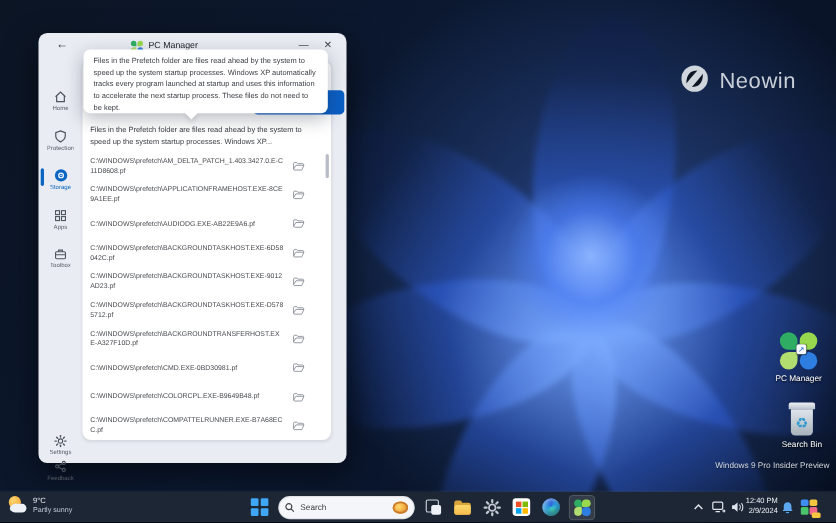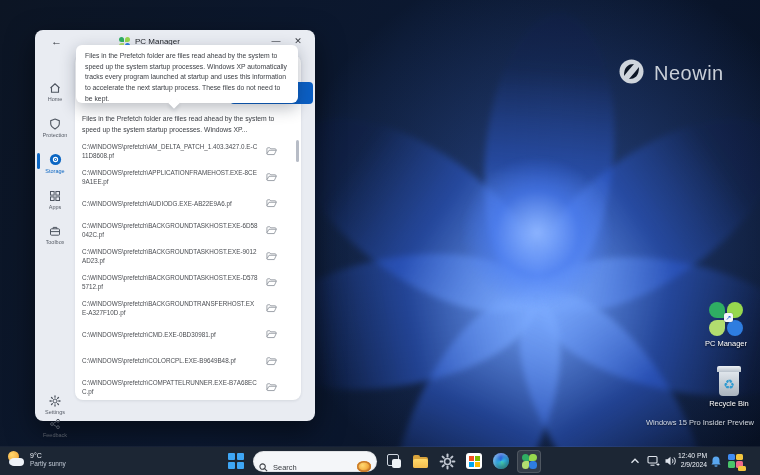--- a/index.html
+++ b/index.html
@@ -81,21 +81,21 @@
   .sun{position:absolute;left:1px;top:1px;width:11px;height:11px;border-radius:50%;
     background:radial-gradient(circle at 35% 35%,#ffd76e,#f09c2e);}
   .cloudlet{position:absolute;left:3px;top:8px;width:14px;height:8px;border-radius:6px;background:#eef2f7;
     box-shadow:-2px 0 0 -1px #dfe6ee;}
   .w-temp{font-size:7px;color:#eef2f8;line-height:9px;}
   .w-cond{font-size:6.5px;color:#c3cbd7;line-height:8px;}
   .tb-ic{position:absolute;top:4px;width:20px;height:20px;display:flex;align-items:center;justify-content:center;}
   .start-grid{display:grid;grid-template-columns:7px 7px;grid-template-rows:7px 7px;gap:1.5px;}
   .start-grid div{background:#3ea6f5;border-radius:1px;}
   .search-pill{position:absolute;left:253px;top:3.5px;width:124px;height:21px;border-radius:11px;background:#f4f6f9;
-    display:flex;align-items:flex-end;gap:5px;padding:0 6px;box-sizing:border-box;box-shadow:inset 0 0 0 1px rgba(0,0,0,.08);}
+    display:flex;align-items:center;gap:5px;padding:0 6px;box-sizing:border-box;box-shadow:inset 0 0 0 1px rgba(0,0,0,.08);}
   .search-lbl{font-size:7.5px;color:#3d4046;}
   .pizza{margin-left:auto;width:14px;height:11px;border-radius:50%;
     background:radial-gradient(circle at 40% 40%,#ffd973,#f2a93b 55%,#d98427 90%);
     box-shadow:inset 0 0 0 1.5px #c8792b, inset -1px -1px 0 1px #e09a3e;}
   .tv-back{position:absolute;left:3px;top:3px;width:10px;height:10px;border:1.4px solid #cfd6e0;border-radius:2px;}
   .tv-front{position:absolute;left:8px;top:8px;width:9px;height:9px;background:#eef2f7;border-radius:2px;}
   .folder-back{position:absolute;left:2px;top:5px;width:15px;height:11px;background:#d9a33c;border-radius:2px;}
   .folder-tab{position:absolute;left:2px;top:3px;width:7px;height:4px;background:#d9a33c;border-radius:2px 2px 0 0;}
   .folder-front{position:absolute;left:2px;top:7px;width:15px;height:9px;background:linear-gradient(#ffd96b,#f3bc4e);border-radius:2px;}
   .store-sq{width:16px;height:16px;background:#fff;border-radius:3px;display:grid;place-items:center;}
@@ -152,25 +152,25 @@
     <span class="lbl">PC Manager</span>
   </div>
 
   <div class="dicon" style="left:697px;top:366px;">
     <div class="bin">
       <div class="bin-lid"></div>
       <div class="bin-body">
           <span class="bin-sym">♻</span>
         </div>
     </div>
-    <span class="lbl">Recycle Bin</span>
+    <span class="lbl">Search Bin</span>
   </div>
 
   <div class="watermark">
-    <div>Windows 15 Pro Insider Preview</div>
+    <div>Windows 9 Pro Insider Preview</div>
   </div>
 
   <div class="win">
 
     <div class="titlebar">
       <span class="back">←</span>
       <span class="win-icon pcm-logo">
         <span class="q1"></span>
           <span class="q2"></span>
           <span class="q3"></span>

